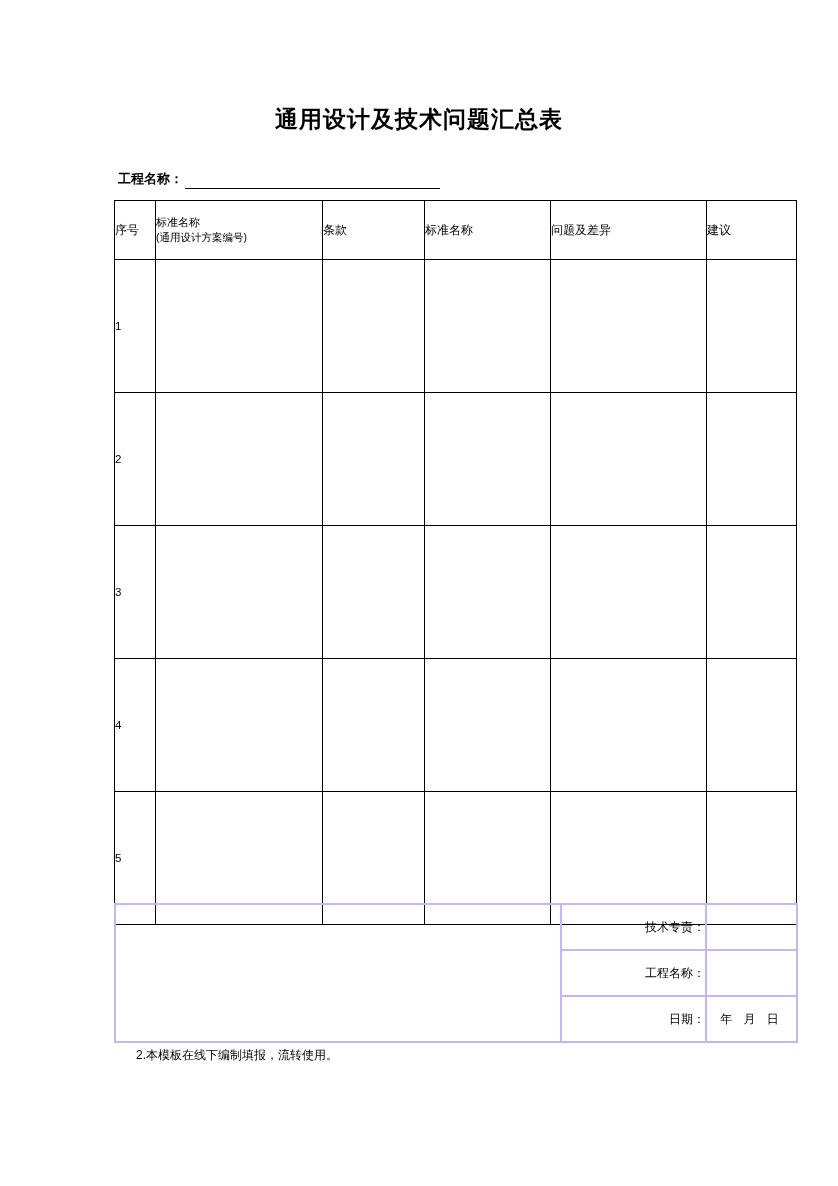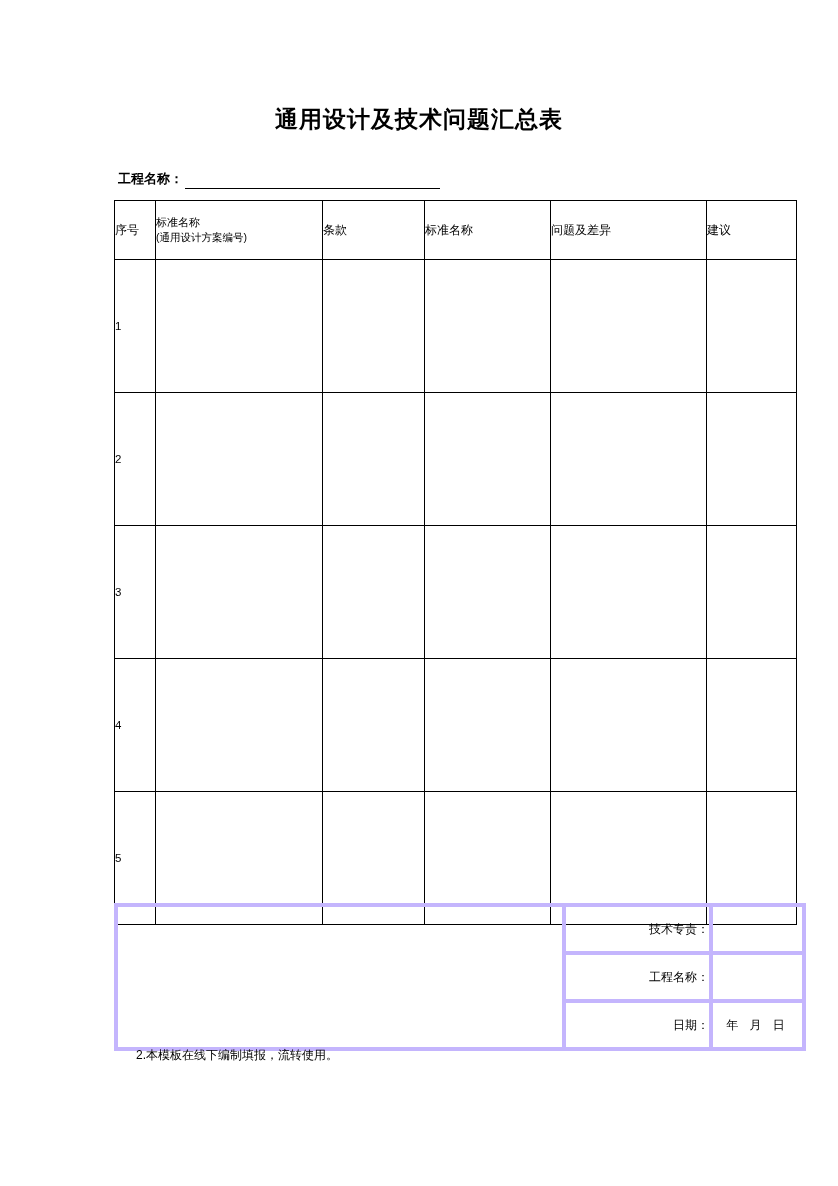--- a/index.html
+++ b/index.html
@@ -95,21 +95,21 @@
 
   table.sign {
     position: absolute;
     top: 903px;
     left: 114px;
     width: 676px;
     border-collapse: collapse;
     table-layout: fixed;
   }
   table.sign td {
-    border: 4px solid #c4b5fd;
+    border: 2px solid #c4b5fd;
     font-size: 12px;
     padding: 0;
     vertical-align: middle;
   }
   .sign-blank { width: 444px; }
   .sign-label {
     width: 143px;
     text-align: right;
     padding-right: 6px;
     font-size: 12px;

